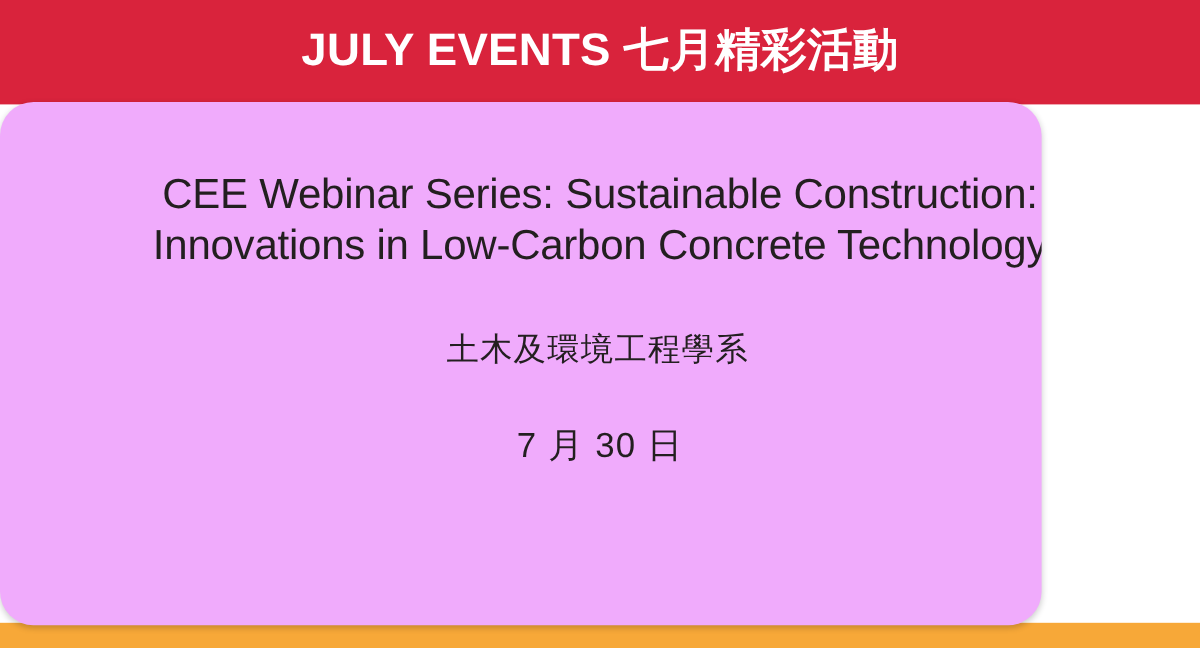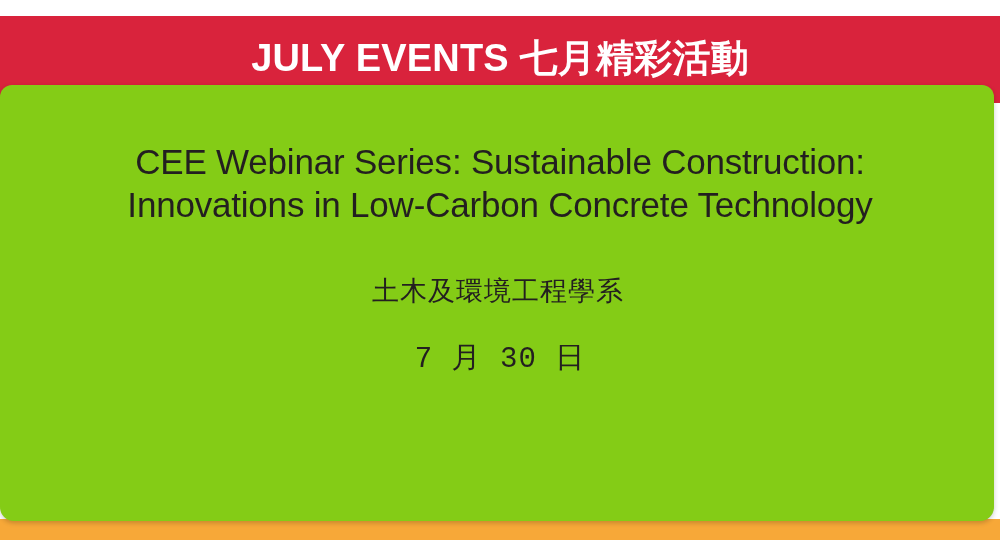--- a/index.html
+++ b/index.html
@@ -19,21 +19,21 @@
     width: 1000px;
     height: 540px;
     background: #ffffff;
     overflow: hidden;
   }
 
   
   .header-band {
     position: absolute;
     left: 0;
-    top: 16px;
+    top: 0;
     width: 1000px;
     height: 87px;
     background: #d9233c;
     display: flex;
     align-items: center;
     justify-content: center;
     z-index: 1;
   }
 
   .header-title {
@@ -45,30 +45,31 @@
     letter-spacing: 0.2px;
     white-space: nowrap;
     padding-bottom: 4px;
   }
 
   
   .card {
     position: absolute;
     left: 0;
     top: 85px;
-    width: 994px;
+    width: 868px;
     height: 436px;
-    background: #84cc16;
+    background: #f0abfc;
     border-top-left-radius: 12px;
     border-top-right-radius: 12px;
     border-bottom-left-radius: 14px;
     border-bottom-right-radius: 14px;
     box-shadow: 0 2px 5px rgba(0,0,0,0.20);
     z-index: 2;
     overflow: hidden;
+    border-radius: 28px;
   }
 
   .card-inner {
     position: absolute;
     left: 0;
     top: 0;
     width: 1000px;
     text-align: center;
   }
 
@@ -88,24 +89,24 @@
     padding: 48px 4px 0 0;
     color: #231f20;
     font-family: "Liberation Serif", "DejaVu Serif", serif;
     font-weight: normal;
     font-size: 27px;
     line-height: 1.2;
     letter-spacing: 1px;
   }
 
   .event-date {
-    margin: 4px;
+    margin: 16px;
     padding: 32px 0 0 0;
     color: #231f20;
-    font-family: Liberation Mono, monospace;
+    font-family: Liberation Sans, sans-serif;
     font-weight: normal;
     font-size: 29px;
     line-height: 1.2;
     letter-spacing: 1px;
   }
 
   
   .footer-bar {
     position: absolute;
     left: 0;

